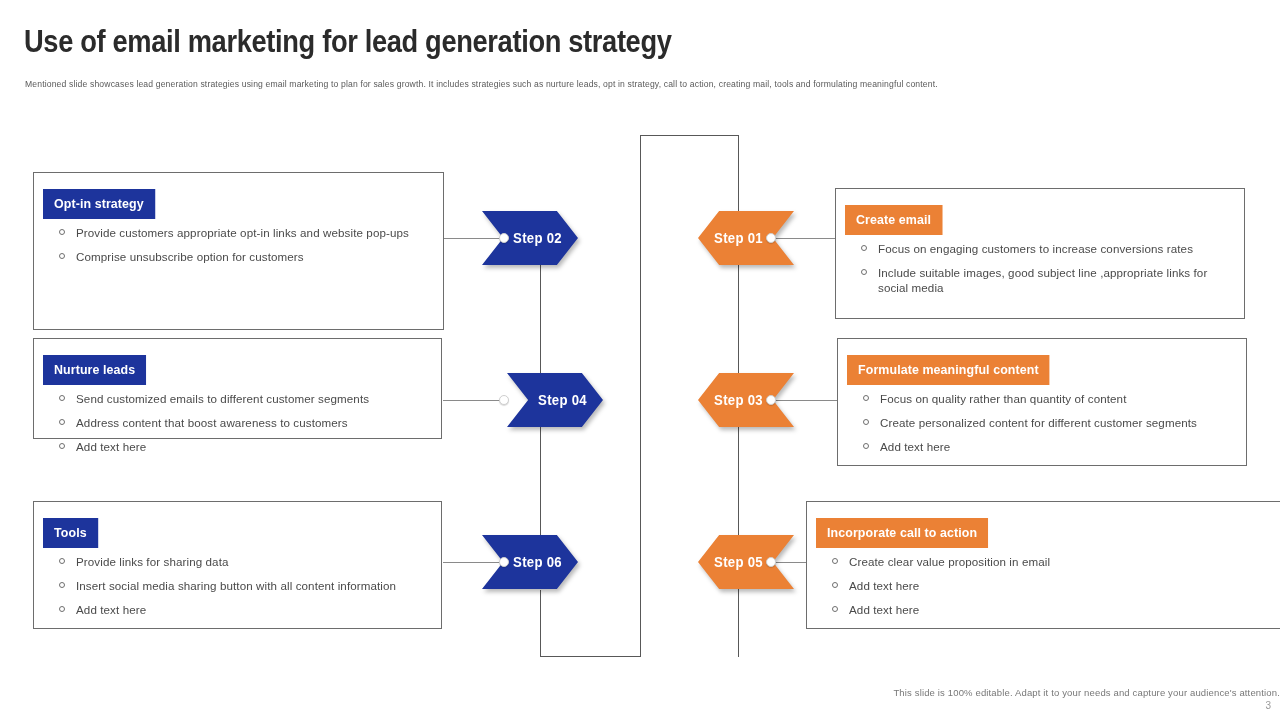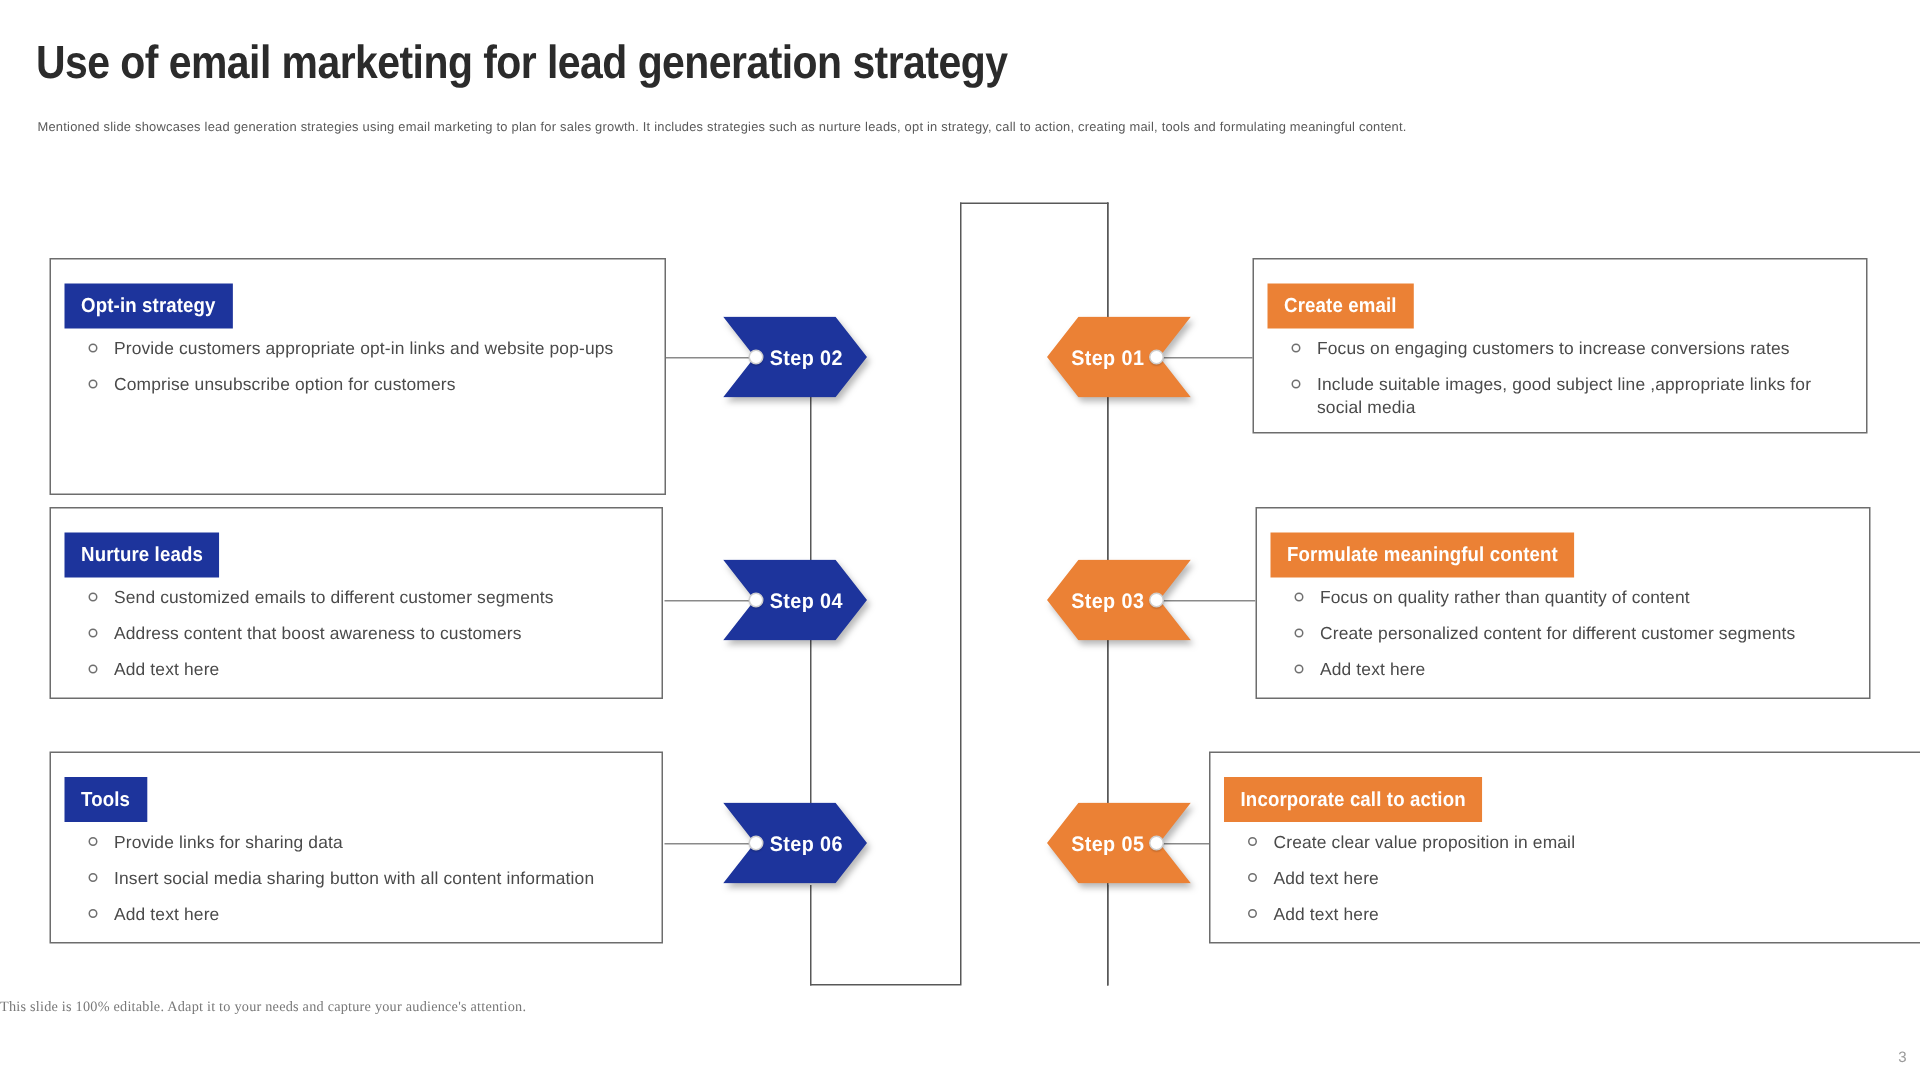--- a/index.html
+++ b/index.html
@@ -184,26 +184,25 @@
     border: 1px solid #cfcfcf;
     box-sizing: border-box;
     box-shadow: 0 1px 1px rgba(0,0,0,0.15);
   }
 
   
   .footer-note {
     position: absolute;
     left: 0;
     right: 0;
-    top: 667px;
-    text-align: left;
+    top: 687px;
+    text-align: right;
     font-size: 9.5px;
     color: #787878;
     letter-spacing: 0.15px;
-    font-family: Liberation Serif, serif;
   }
   .page-number {
     position: absolute;
     right: 9px;
     top: 700px;
     font-size: 10px;
     color: #9a9a9a;
   }
 </style>
 </head>
@@ -231,39 +230,39 @@
 <div class="hline" style="left:772px;top:562px;width:64px;"></div>
 
 <div class="card" style="left:33px;top:172px;width:411px;height:158px;">
   <div class="card-head blue">Opt-in strategy</div>
   <ul class="bullets">
     <li><span class="dot"></span><span>Provide customers appropriate opt-in links and website pop-ups</span></li>
     <li><span class="dot"></span><span>Comprise unsubscribe option for customers</span></li>
   </ul>
 </div>
 
-<div class="card" style="left:33px;top:338px;width:409px;height:128px;">
+<div class="card" style="left:33px;top:338px;width:409px;height:101px;">
   <div class="card-head blue">Nurture leads</div>
   <ul class="bullets">
     <li><span class="dot"></span><span>Send customized emails to different customer segments</span></li>
     <li><span class="dot"></span><span>Address content that boost awareness to customers</span></li>
     <li><span class="dot"></span><span>Add text here</span></li>
   </ul>
 </div>
 
 <div class="card" style="left:33px;top:501px;width:409px;height:128px;">
   <div class="card-head blue">Tools</div>
   <ul class="bullets">
     <li><span class="dot"></span><span>Provide links for sharing data</span></li>
     <li><span class="dot"></span><span>Insert social media sharing button with all content information</span></li>
     <li><span class="dot"></span><span>Add text here</span></li>
   </ul>
 </div>
 
-<div class="card" style="left:835px;top:172px;width:410px;height:117px;">
+<div class="card" style="left:835px;top:188px;width:410px;height:131px;">
   <div class="card-head orange">Create email</div>
   <ul class="bullets">
     <li><span class="dot"></span><span>Focus on engaging customers to increase conversions rates</span></li>
     <li><span class="dot"></span><span>Include suitable images, good subject line ,appropriate links for social media</span></li>
   </ul>
 </div>
 
 <div class="card" style="left:837px;top:338px;width:410px;height:128px;">
   <div class="card-head orange">Formulate meaningful content</div>
   <ul class="bullets">
@@ -283,21 +282,21 @@
 </div>
 
 <div class="step right" style="left:482px;top:211px;text-decoration:underline;">
   <div class="shape">
       <i></i>
     </div>
   <div class="label">Step 02</div>
 </div>
 <div class="knob" style="left:499px;top:233px;"></div>
 
-<div class="step right" style="left:482px;top:373px;text-align:center;">
+<div class="step right" style="left:507px;top:373px;text-align:center;">
   <div class="shape">
       <i></i>
     </div>
   <div class="label">Step 04</div>
 </div>
 <div class="knob" style="left:499px;top:395px;"></div>
 
 <div class="step right" style="left:482px;top:535px;text-decoration:underline;">
   <div class="shape">
       <i></i>

